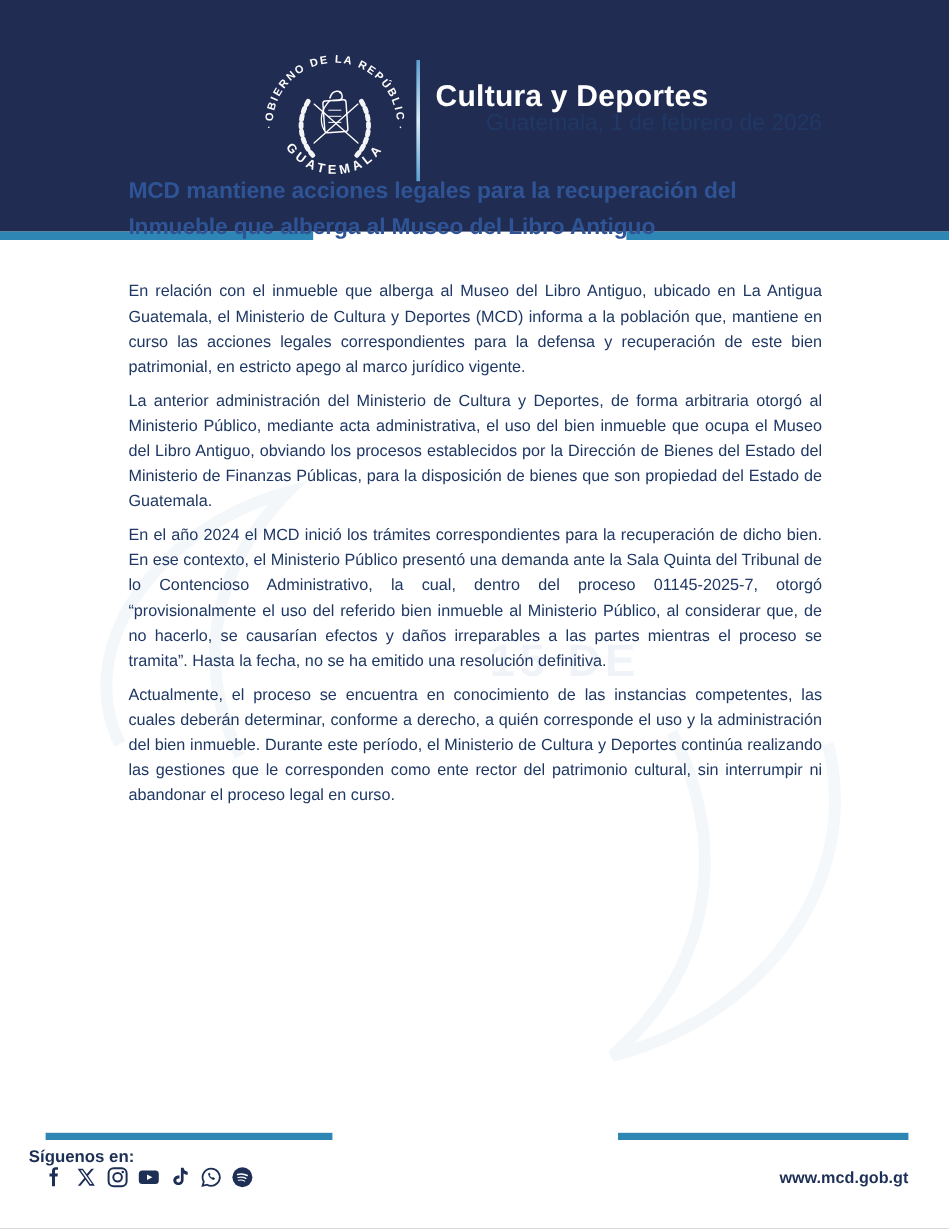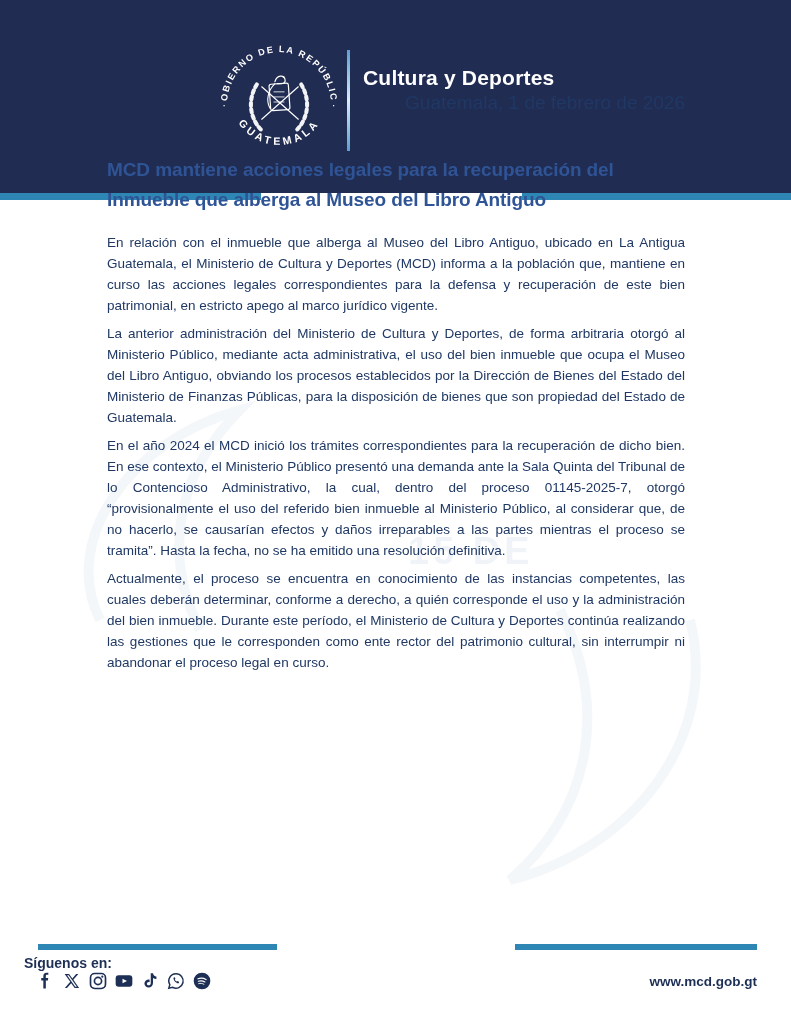--- a/index.html
+++ b/index.html
@@ -15,43 +15,43 @@
     background:var(--header-navy,#212c52);
   }
   .seal{position:absolute;left:213px;top:36px;width:132px;height:132px;}
   .seal text{fill:#ffffff;}
   .logo-divider{
     position:absolute;left:347px;top:50px;width:3px;height:101px;
     background:linear-gradient(to bottom,var(--logo-divider-blue,#5b9fd0),#d9ecf8 50%,var(--logo-divider-blue,#5b9fd0));
   }
   .ministry-wordmark{position:absolute;left:363px;top:64px;color:#ffffff;line-height:1.15;}
   .ministry-line1{font-size:24px;font-weight:300;color:#e9edf6;letter-spacing:.4px;}
-  .ministry-line2{font-size:21px;font-weight:700;letter-spacing:.2px;margin-top:2px;}
+  .ministry-line2{font-size:25px;font-weight:700;letter-spacing:.2px;margin-top:2px;}
   .accent-line{position:absolute;height:7px;top:193px;background:var(--accent-blue,#2e86b5);}
   .accent-line.seg-left{left:0;width:261px;}
   .accent-line.seg-right{left:522px;width:269px;}
   
   .watermark-text{
     position:absolute;left:408px;top:530px;
     font-size:38px;font-weight:700;letter-spacing:4px;
     color:rgba(58,110,168,0.08);pointer-events:none;text-align:center;
   }
   .watermark-swirl{position:absolute;pointer-events:none;opacity:.05;}
   
   .content{position:absolute;left:107px;top:0;width:578px;color:var(--body-text,#1f3864);}
   .date-line{margin-top:92px;text-align:right;font-size:19px;}
   .doc-title{
-    margin-top:41px;font-size:19px;line-height:30px;font-weight:700;
+    margin-top:31px;font-size:19px;line-height:30px;font-weight:700;
     color:var(--title-blue,#2f5496);letter-spacing:-.1px;
   }
   .content p{
     margin:0 0 7px 0;font-size:13.5px;line-height:21px;
     text-align:justify;
   }
-  .content p:first-of-type{margin-top:17px;}
+  .content p:first-of-type{margin-top:27px;}
   
   .footer-line{position:absolute;top:944px;height:6px;background:var(--accent-blue,#2e86b5);}
   .footer-line.seg-left{left:38px;width:239px;}
   .footer-line.seg-right{left:515px;width:242px;}
   .follow-label{
     position:absolute;left:24px;top:955px;
     font-size:14px;font-weight:700;color:var(--footer-navy,#1d2f55);
   }
   .social-row{position:absolute;left:36px;top:971px;display:flex;gap:6px;align-items:center;}
   .social-row .icon{width:20px;height:20px;display:inline-block;color:var(--footer-navy,#1d2f55);cursor:pointer;}

